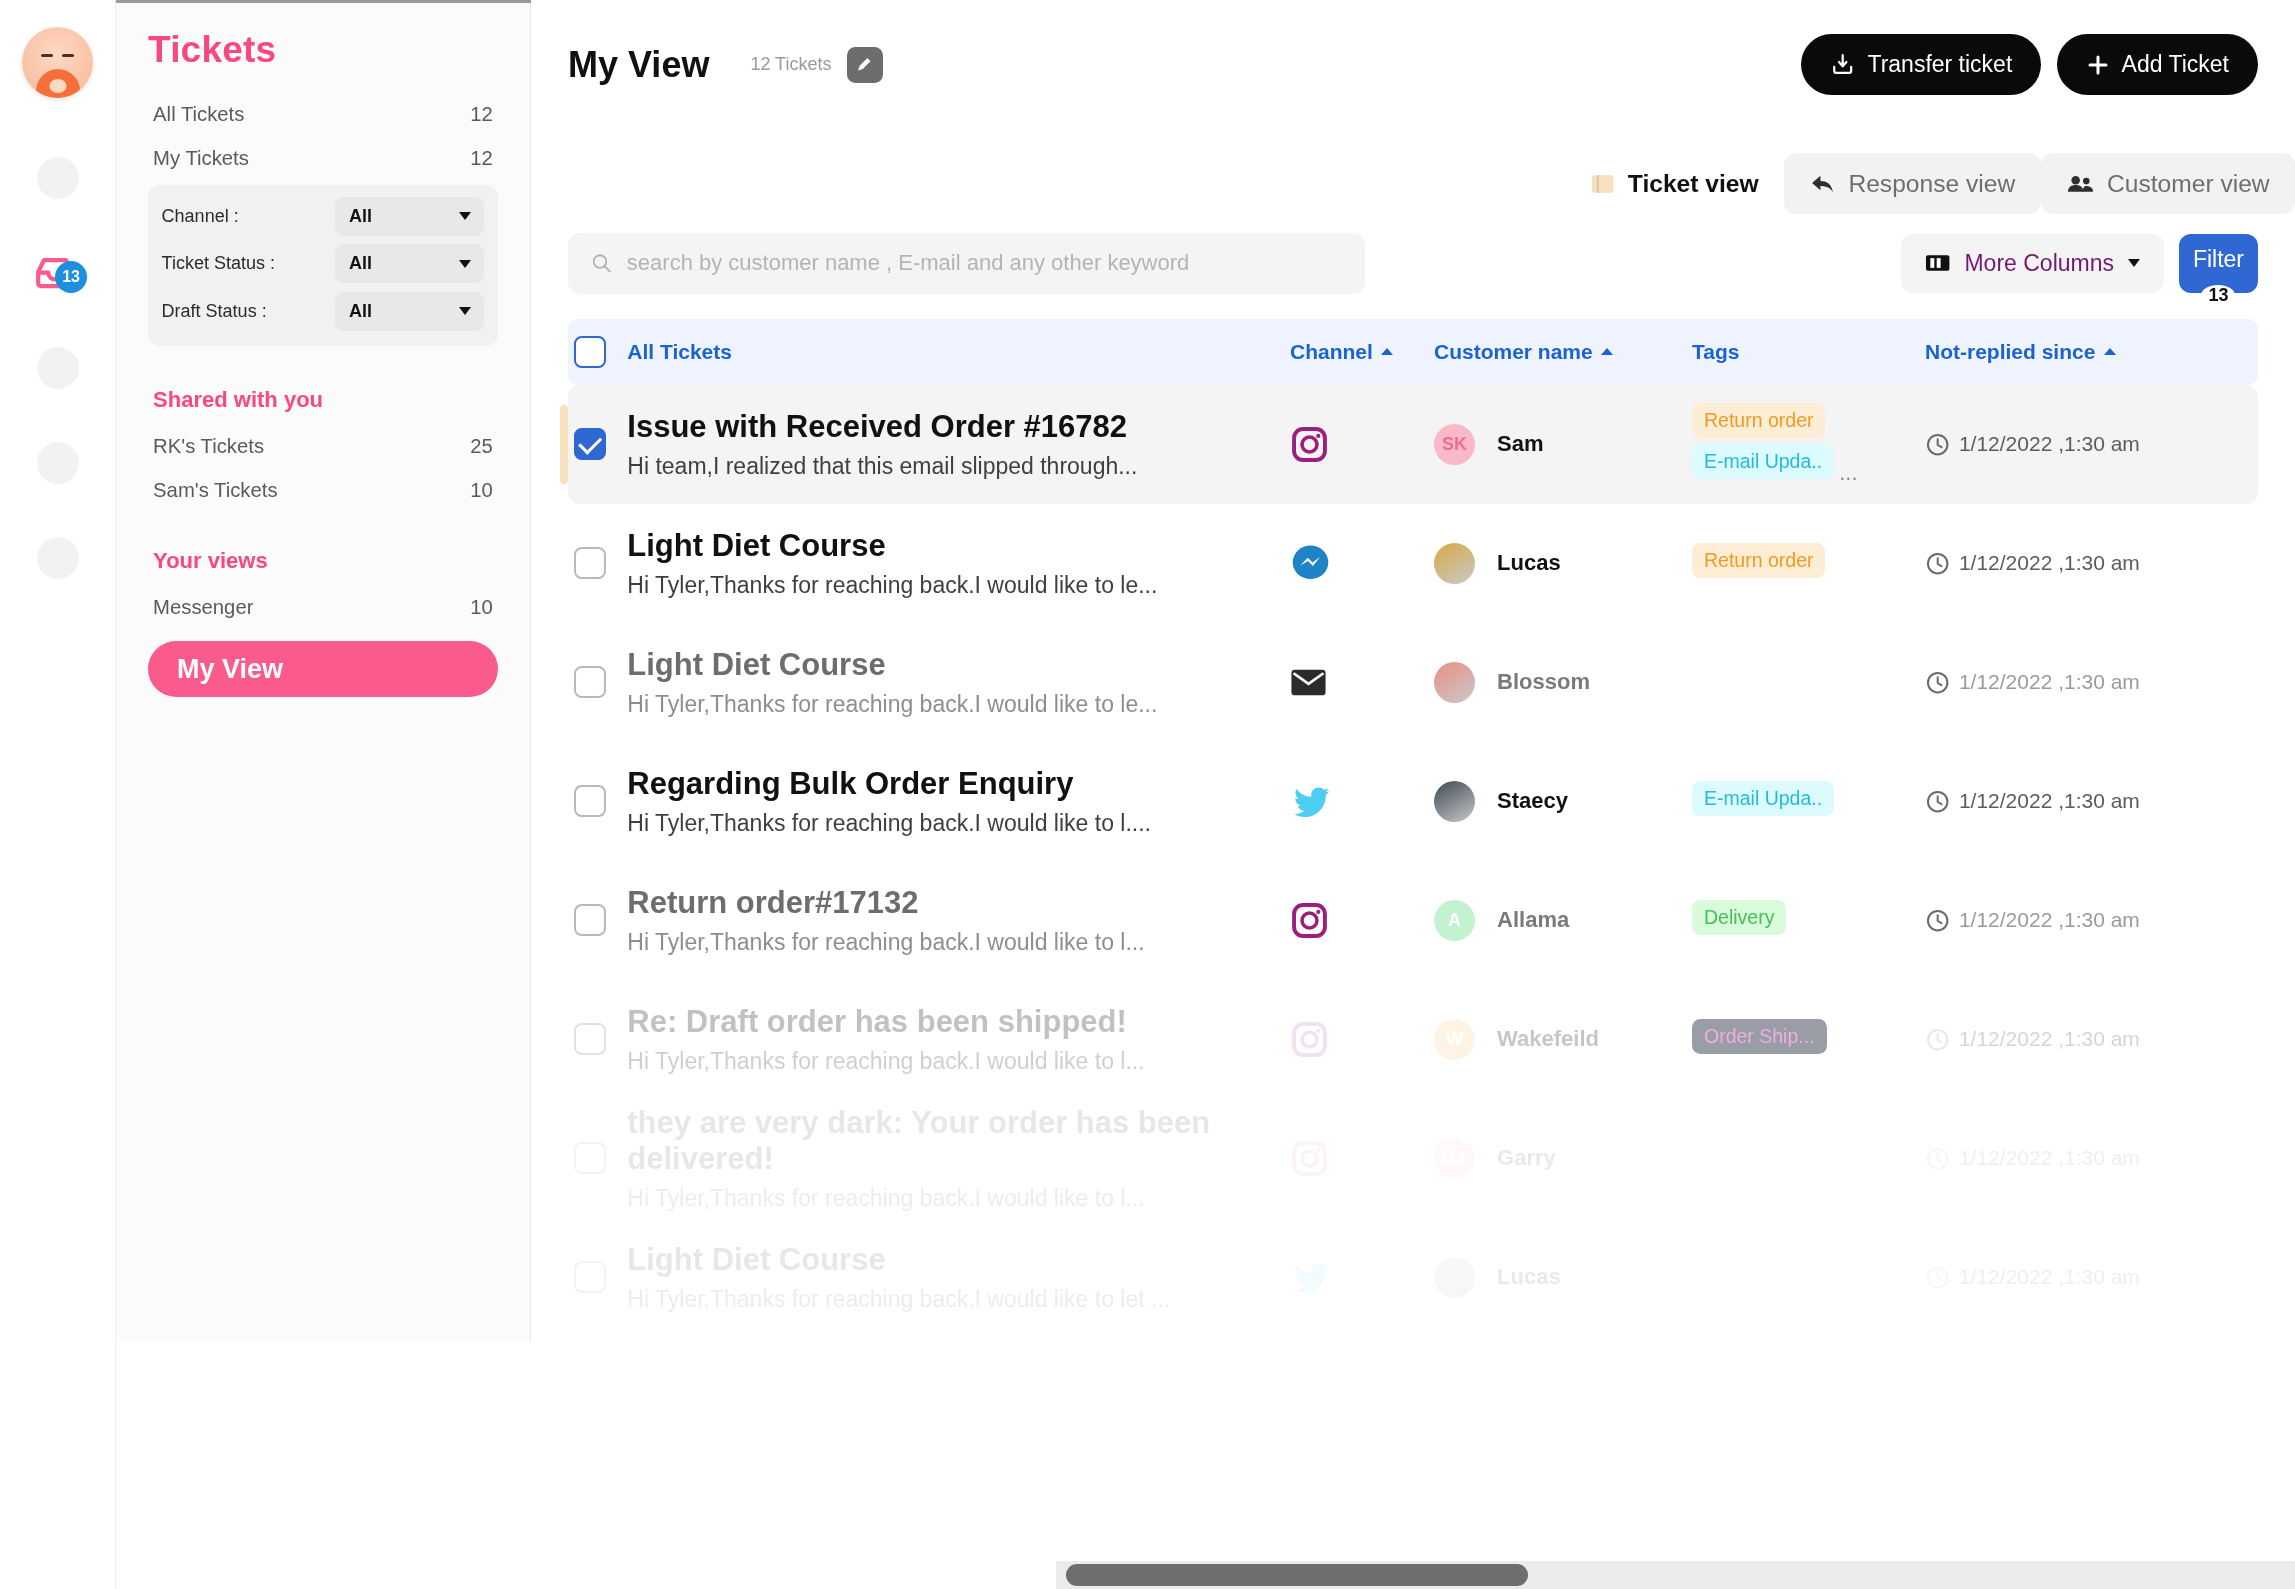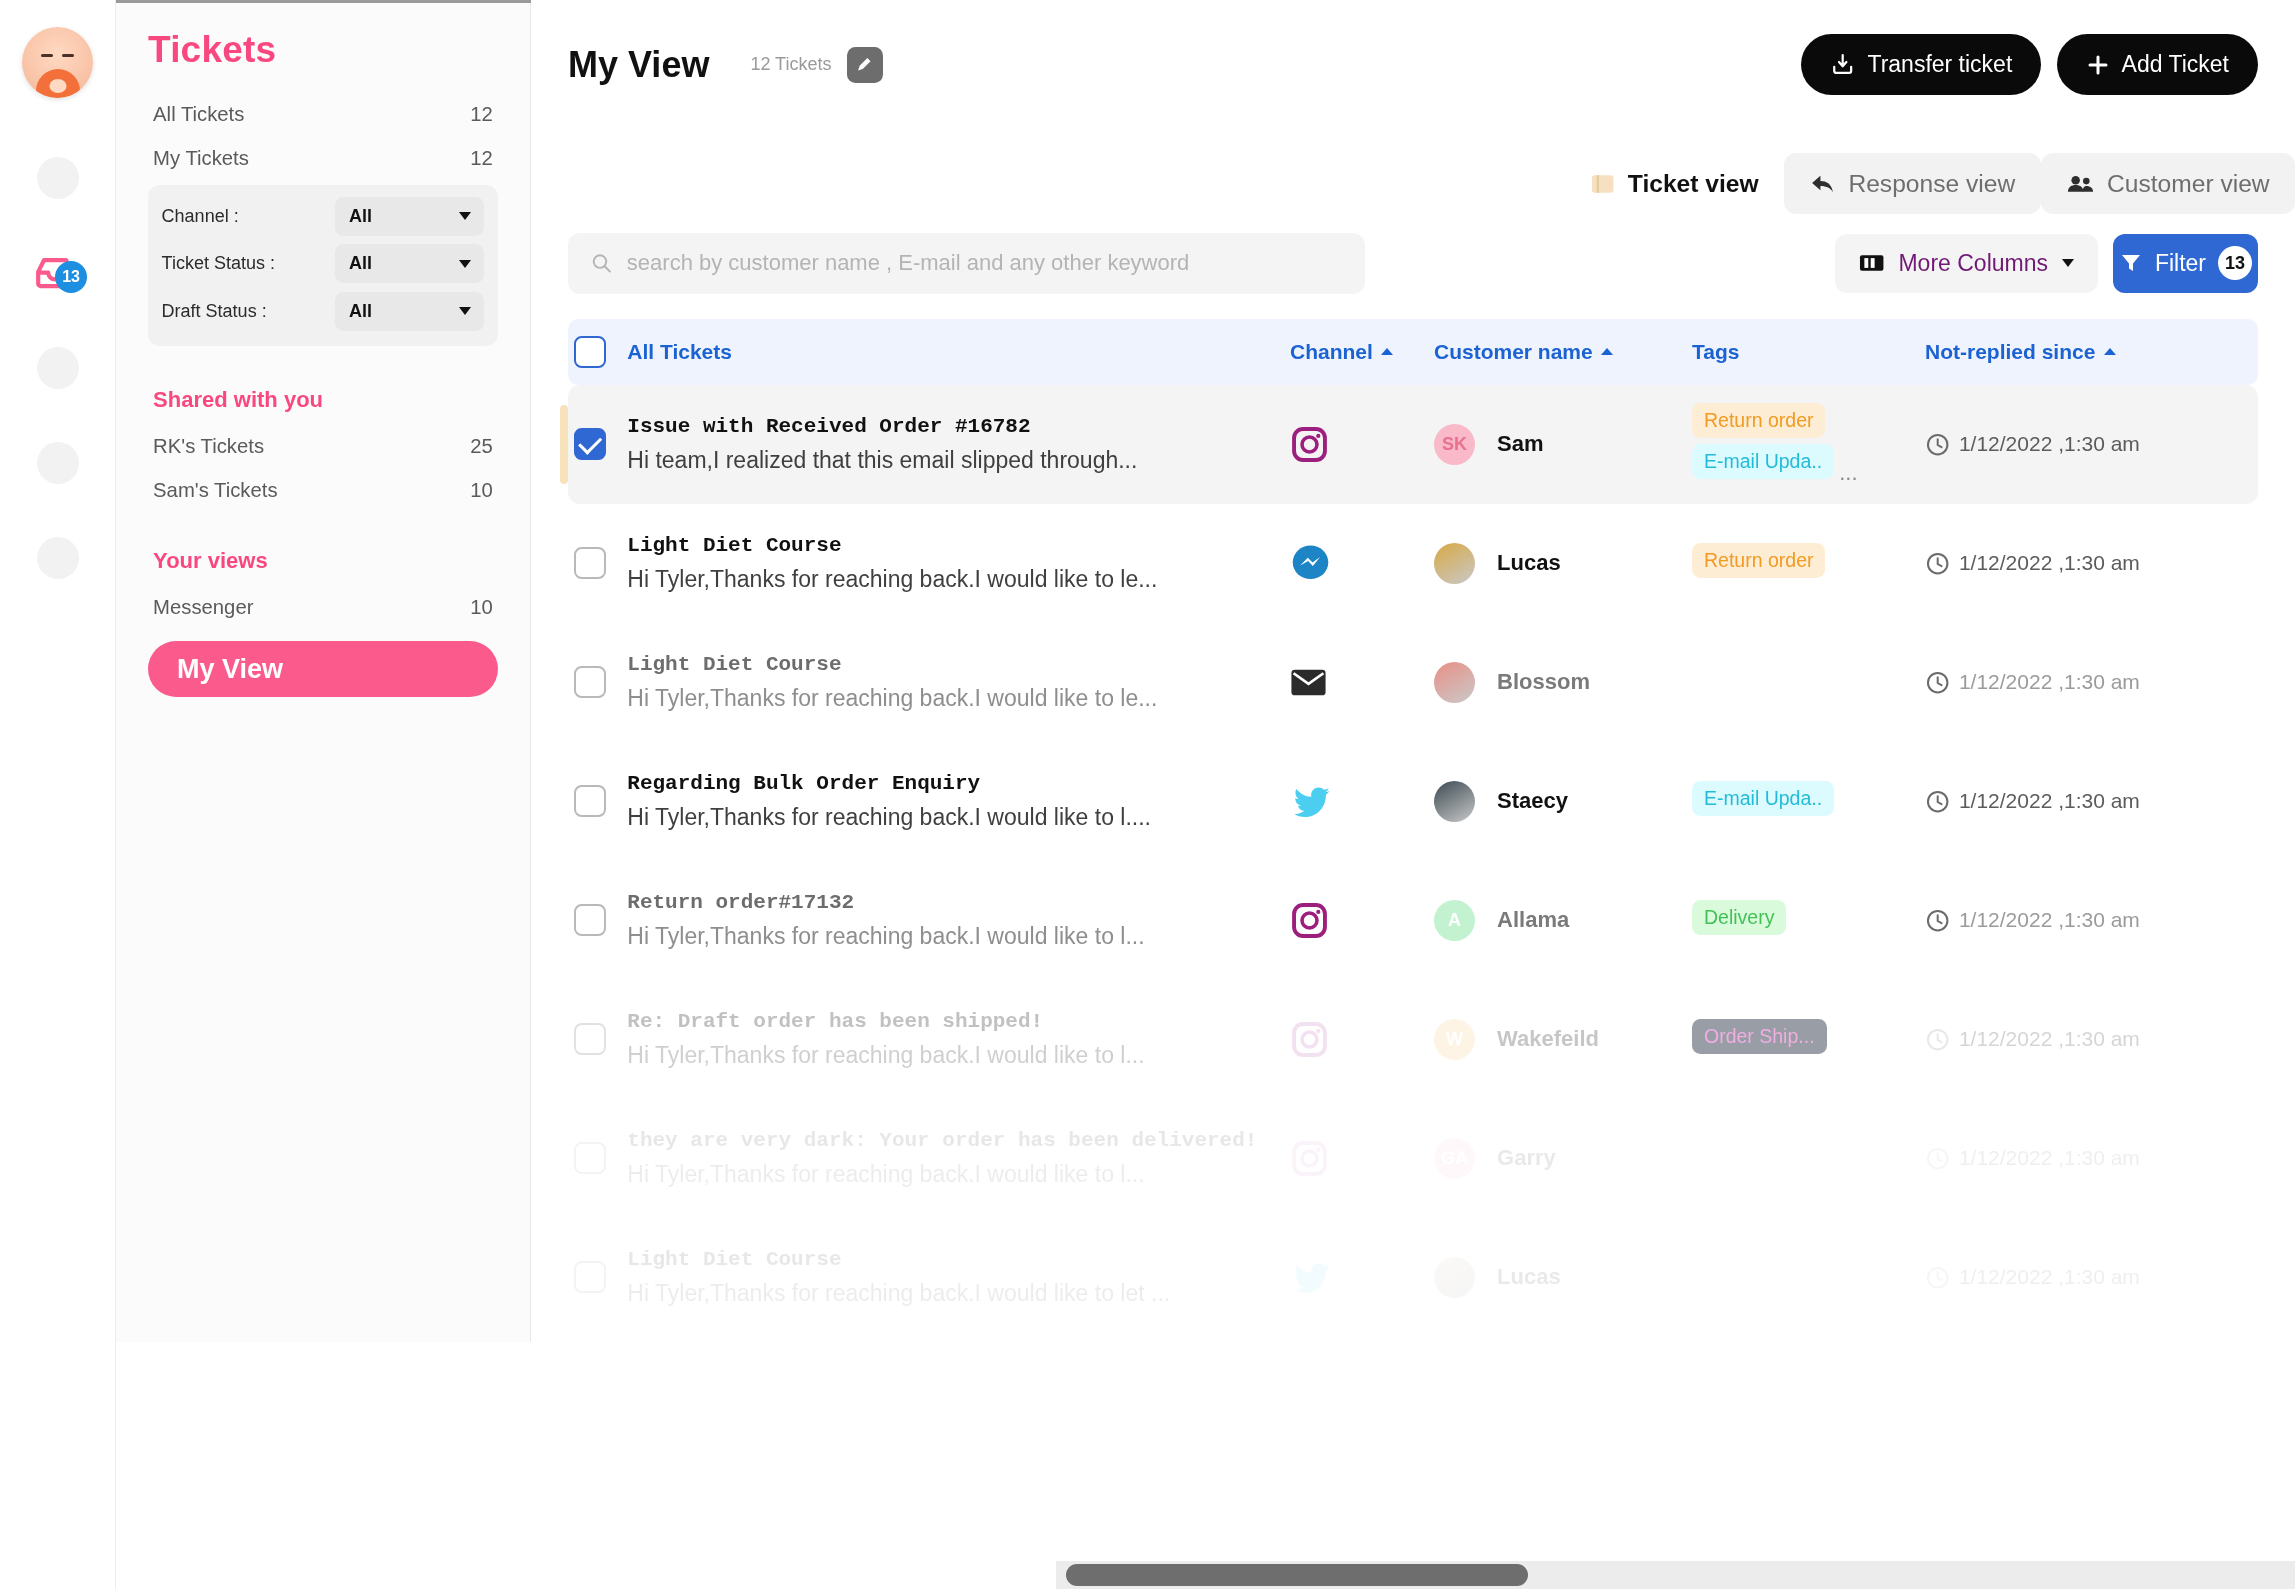--- a/index.html
+++ b/index.html
@@ -105,21 +105,21 @@
     font-family: "Liberation Sans", sans-serif; width: 100%;
   }
   .search input::placeholder { color: #b4b4b4; }
   .controls-spacer { flex: 1 1 auto; }
   .more-cols {
     height: 59px; background: #f4f4f4; border-radius: 12px; display: inline-flex;
     align-items: center; gap: 13.6px; padding: 0 24px; font-size: 23px; color: #701a75;
   }
   .filter-btn {
     height: 59px; background: #2f68d3; border-radius: 12px; display: inline-flex;
-    align-items: center; gap: 12px; padding: 0 6px; font-size: 23px; color: #fff; margin-left: 15.3px;
+    align-items: center; gap: 12px; padding: 0 14px; font-size: 23px; color: #fff; margin-left: 15.3px; flex-direction: column;
   }
   .filter-count {
     width: 34px; height: 34px; border-radius: 50%; background: #fff; color: #111;
     font-size: 18px; font-weight: 700; display: flex; align-items: center; justify-content: center;
   }
 
   
   .table { margin: 25.4px 37px 0 37px; }
   .thead {
     height: 66px; background: #eef3fd; border-radius: 10.2px; display: flex; align-items: center;
@@ -146,21 +146,21 @@
   }
 
   .row {
     display: flex; align-items: center; min-height: 119px; position: relative; border-radius: 12px;
   }
   .row.selected { background: #f4f4f4; }
   .row.selected::before {
     content:""; position:absolute; left:-8.5px; top: 20.3px; bottom: 20.3px; width: 8.5px;
     background: #f7e2bc; border-radius: 5.1px;
   }
-  .subject-title { font-size: 21px; font-weight: 700; color: #111; margin-bottom: 8.5px; font-family: Liberation Mono, monospace; }
+  .subject-title { font-size: 31px; font-weight: 700; color: #111; margin-bottom: 8.5px; }
   .subject-snippet { font-size: 23px; color: #3f3f3f; }
   .row.dim .subject-title, .row.dim .subject-snippet { color: #8e8e8e; }
   .row.dim .subject-title { color: #6d6d6d; }
   .row.fade { opacity: .42; }
   .row.fade2 { opacity: .16; }
 
   .avatar-circle {
     width: 41px; height: 41px; border-radius: 50%; display: flex; align-items: center;
     justify-content: center; font-size: 18px; font-weight: 700; color: #fff; flex: 0 0 41px; overflow:hidden;
   }

